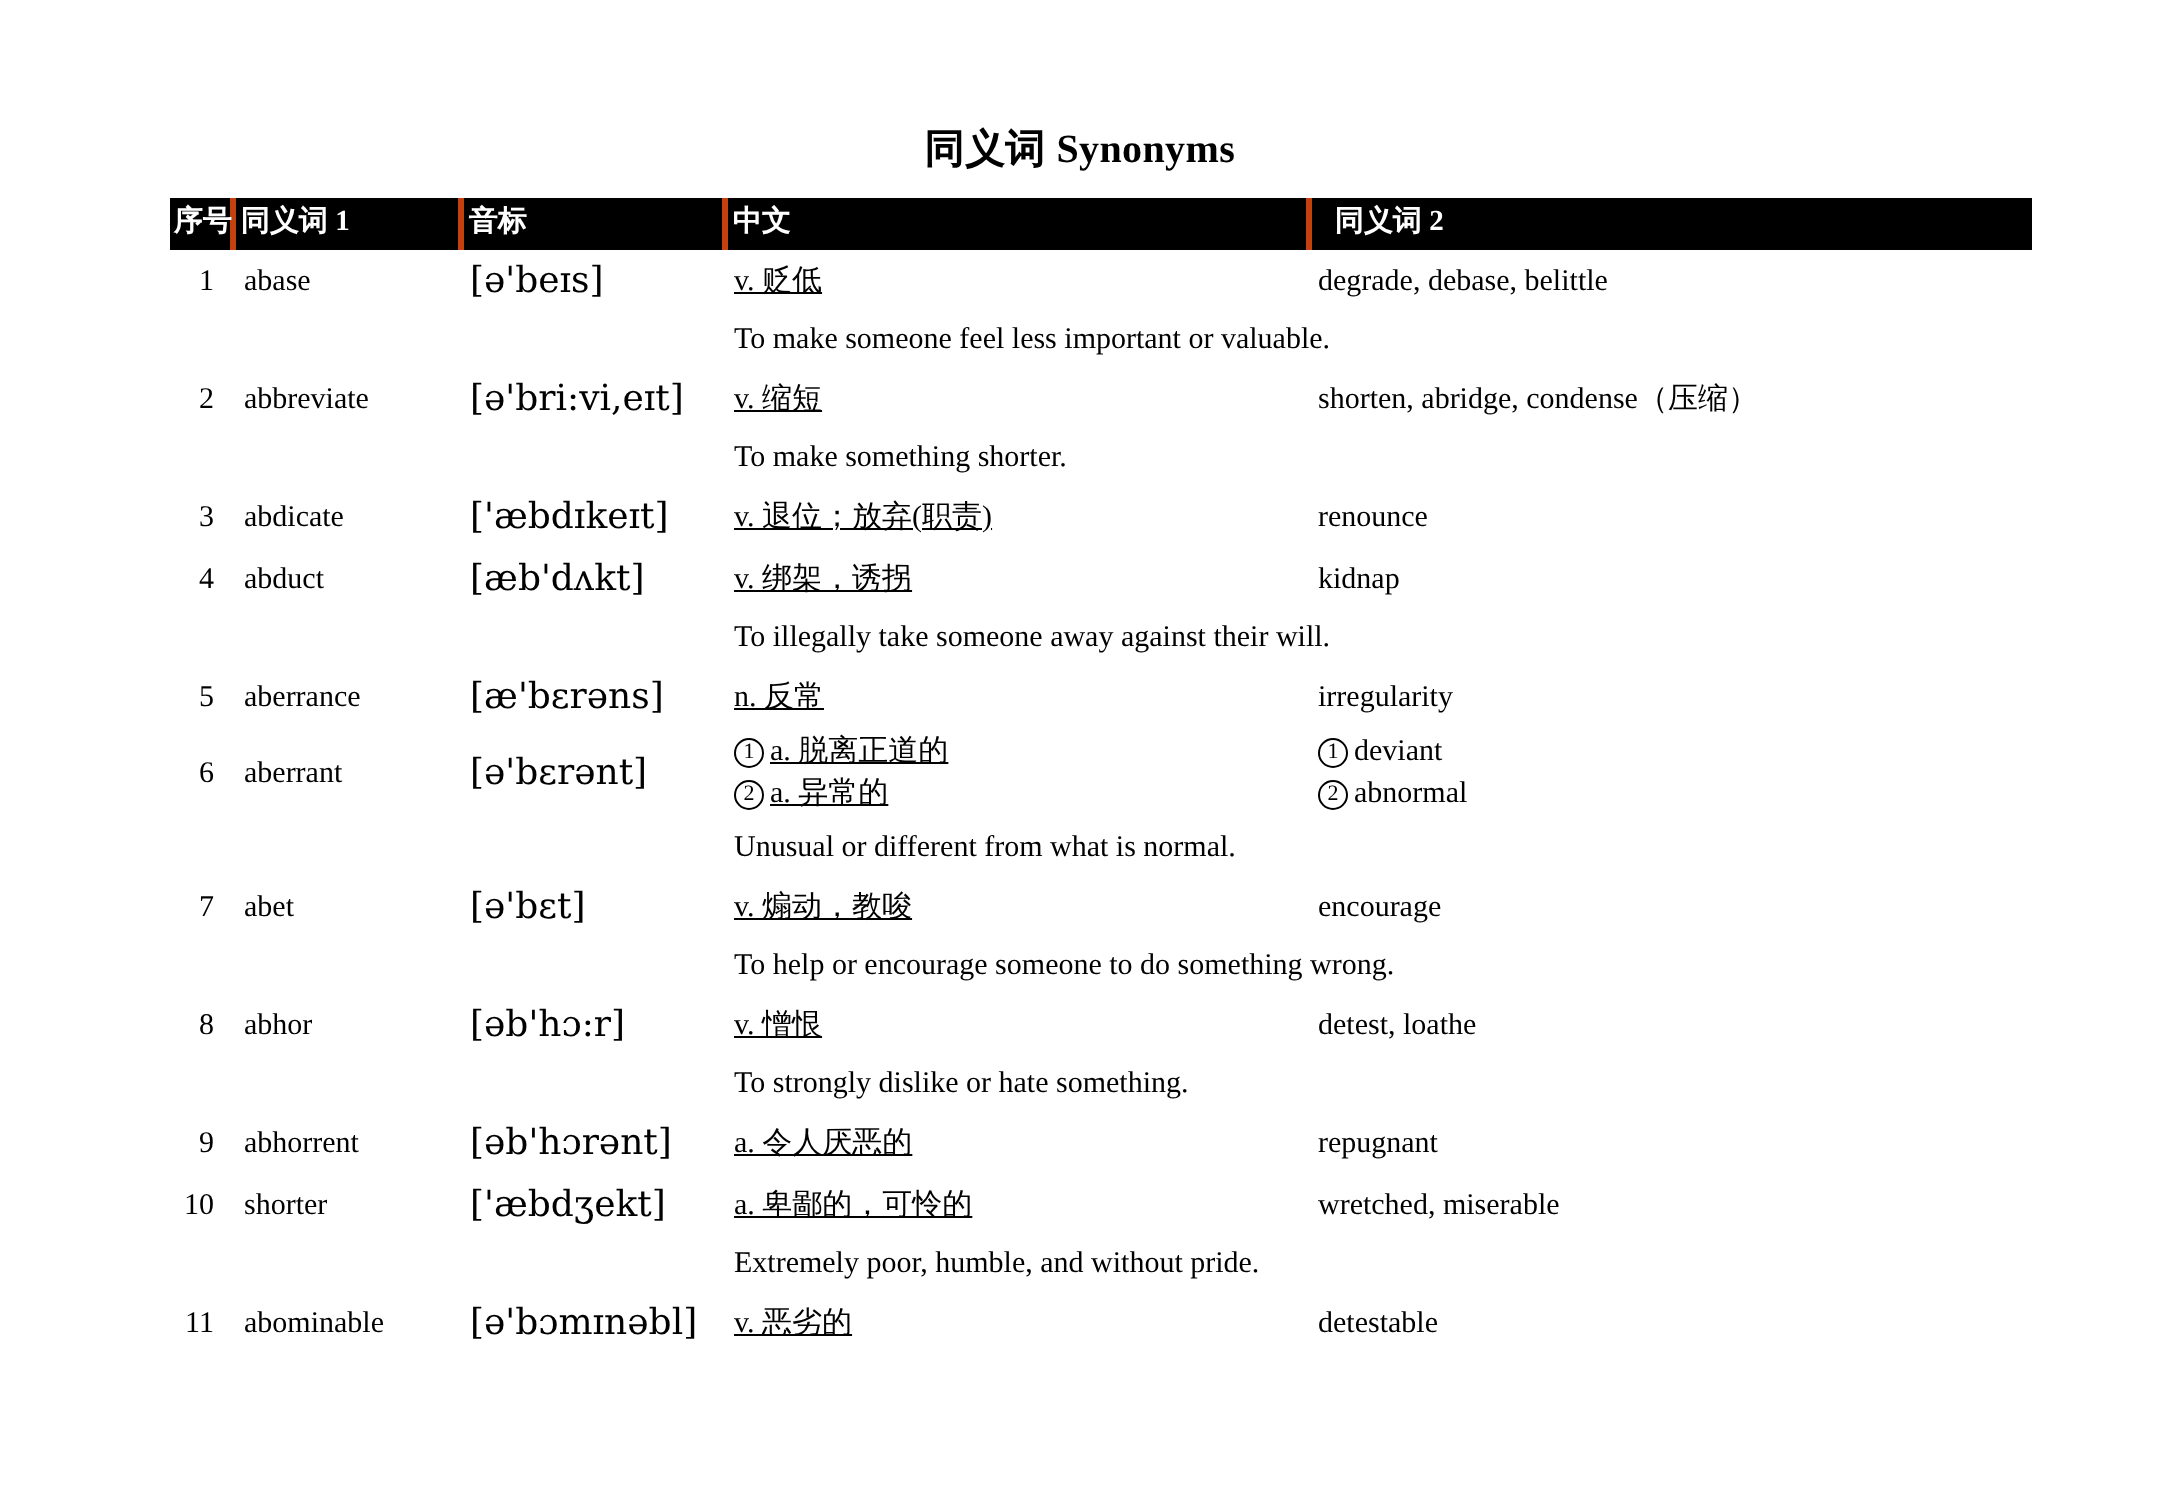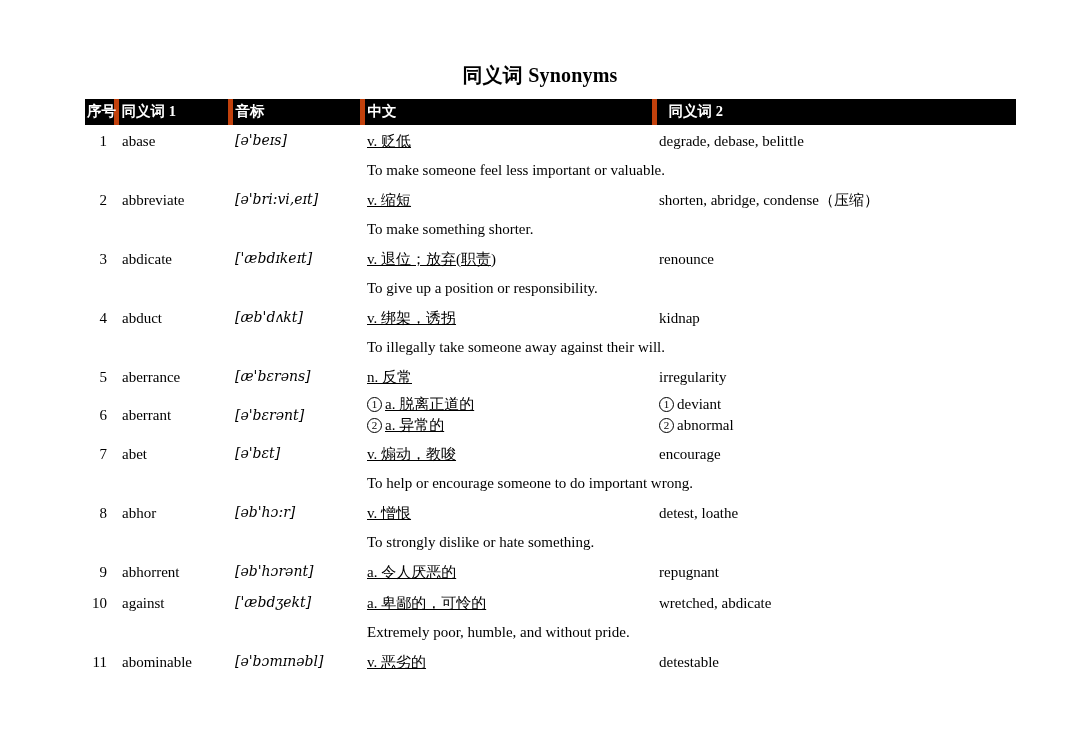--- a/index.html
+++ b/index.html
@@ -56,21 +56,21 @@
   col.c-syn   { width: 362px; }
 
   thead th {
     background: #000000;
     color: #ffffff;
     font-weight: bold;
     font-size: 14.5px;
     text-align: left;
     padding: 4px 3px 5px 3px;
     vertical-align: middle;
-    border-right: 5px solid #c2410c;
+    border-right: 3px solid #c2410c;
     line-height: 1.15;
     white-space: nowrap;
   }
   thead th:last-child { border-right: none; padding-left: 12px; }
   thead th.h-num { padding-left: 2px; padding-right: 2px; }
 
   thead tr { height: 24px; }
 
   tbody td {
     font-size: 15px;
@@ -91,22 +91,21 @@
     white-space: nowrap;
   }
   td.word {
     padding-left: 6px;
     white-space: nowrap;
   }
   td.ipa {
     padding-left: 5px;
     white-space: nowrap;
     font-family: "DejaVu Serif", "Liberation Serif", serif;
-    font-size: 14px;
-    font-style: italic;
+    font-size: 18px;
   }
   td.cn {
     padding-left: 5px;
     text-decoration: underline;
   }
   td.syn {
     padding-left: 5px;
   }
 
   
@@ -196,26 +195,20 @@
             <td></td>
             <td class="def" colspan="2">To make something shorter.</td>
           </tr>
           <tr class="entry">
             <td class="num">3</td>
             <td class="word">abdicate</td>
             <td class="ipa">['æbdɪkeɪt]</td>
             <td class="cn">v. 退位；放弃(职责)</td>
             <td class="syn">renounce</td>
           </tr>
-          <tr class="defn">
-            <td></td>
-            <td></td>
-            <td></td>
-            <td class="def" colspan="2">To give up a position or responsibility.</td>
-          </tr>
           <tr class="entry">
             <td class="num">4</td>
             <td class="word">abduct</td>
             <td class="ipa">[æb'dʌkt]</td>
             <td class="cn">v. 绑架，诱拐</td>
             <td class="syn">kidnap</td>
           </tr>
           <tr class="defn">
             <td></td>
             <td></td>
@@ -239,32 +232,38 @@
                 <span class="sense"><span class="circled">2</span><span>a. 异常的</span></span>
               </span>
             </td>
             <td class="syn">
               <span class="sense-list">
                 <span class="sense"><span class="circled">1</span><span>deviant</span></span>
                 <span class="sense"><span class="circled">2</span><span>abnormal</span></span>
               </span>
             </td>
           </tr>
+          <tr class="defn">
+            <td></td>
+            <td></td>
+            <td></td>
+            <td class="def" colspan="2">Unusual or different from what is normal.</td>
+          </tr>
           <tr class="entry">
             <td class="num">7</td>
             <td class="word">abet</td>
             <td class="ipa">[ə'bɛt]</td>
             <td class="cn">v. 煽动，教唆</td>
             <td class="syn">encourage</td>
           </tr>
           <tr class="defn">
             <td></td>
             <td></td>
             <td></td>
-            <td class="def" colspan="2">To help or encourage someone to do important wrong.</td>
+            <td class="def" colspan="2">To help or encourage someone to do something wrong.</td>
           </tr>
           <tr class="entry">
             <td class="num">8</td>
             <td class="word">abhor</td>
             <td class="ipa">[əb'hɔ:r]</td>
             <td class="cn">v. 憎恨</td>
             <td class="syn">detest, loathe</td>
           </tr>
           <tr class="defn">
             <td></td>
@@ -274,24 +273,24 @@
           </tr>
           <tr class="entry">
             <td class="num">9</td>
             <td class="word">abhorrent</td>
             <td class="ipa">[əb'hɔrənt]</td>
             <td class="cn">a. 令人厌恶的</td>
             <td class="syn">repugnant</td>
           </tr>
           <tr class="entry">
             <td class="num">10</td>
-            <td class="word">against</td>
+            <td class="word">shorter</td>
             <td class="ipa">['æbdʒekt]</td>
             <td class="cn">a. 卑鄙的，可怜的</td>
-            <td class="syn">wretched, abdicate</td>
+            <td class="syn">wretched, miserable</td>
           </tr>
           <tr class="defn">
             <td></td>
             <td></td>
             <td></td>
             <td class="def" colspan="2">Extremely poor, humble, and without pride.</td>
           </tr>
           <tr class="entry">
             <td class="num">11</td>
             <td class="word">abominable</td>

